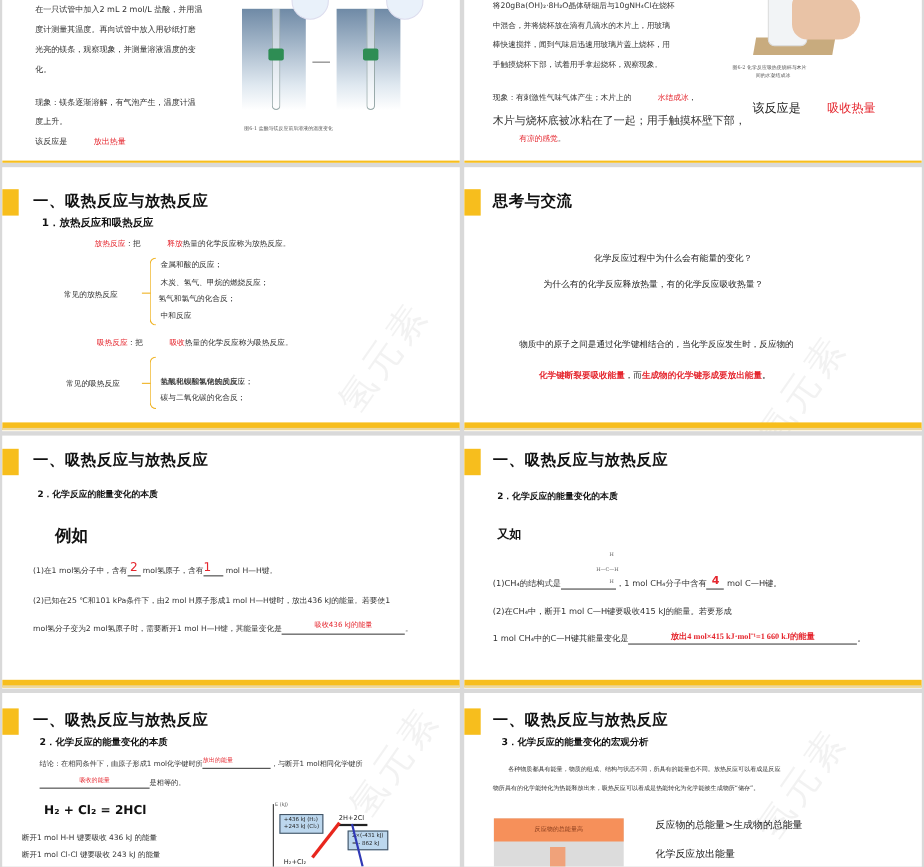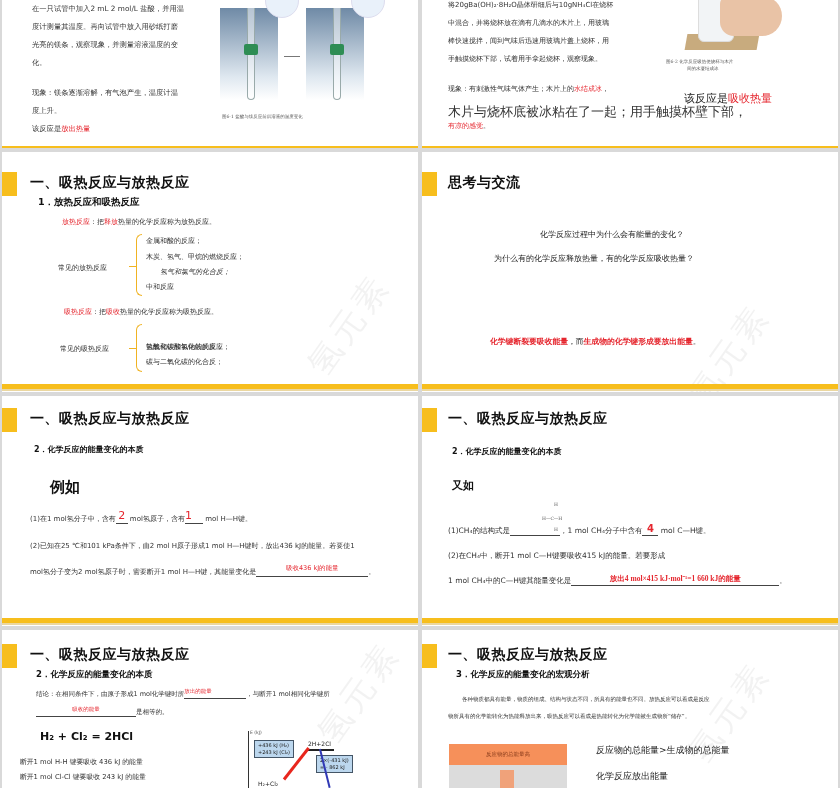--- a/index.html
+++ b/index.html
@@ -15,21 +15,21 @@
   .s4 { left: 422px; top: 152px; width: 416px; height: 240px; }
   .s5 { left: 2px;   top: 396px; width: 416px; height: 230px; }
   .s6 { left: 422px; top: 396px; width: 416px; height: 230px; }
   .s7 { left: 2px;   top: 630px; width: 416px; height: 158px; }
   .s8 { left: 422px; top: 630px; width: 416px; height: 158px; }
 
   .tab { position: absolute; left: 0; width: 15px; height: 24px; background: #f7be1d; }
   .title { position: absolute; font-size: 14px; font-weight: bold; color: #111; white-space: nowrap; letter-spacing: 0.5px; }
   .sub { position: absolute; font-size: 9.5px; font-weight: bold; color: #111; white-space: nowrap; }
   .txt { position: absolute; font-size: 7px; color: #333; white-space: nowrap; }
-  .red { color: #e5262e; }
+  .red { color: #e5262e; padding-left: 24px; }
   .redb { color: #e5262e; font-weight: bold; }
   .blank { display: inline-block; border-bottom: 0.8px solid #444; text-align: center; position: relative; }
   .blank .fill { position: absolute; left: 0; right: 0; bottom: 1px; color: #e5262e; text-align: center; }
   .watermark { position: absolute; font-size: 34px; color: rgba(0,0,0,0.05); transform: rotate(-55deg); white-space: nowrap; letter-spacing: 4px; pointer-events: none; }
 
   .brace { position: absolute; border: 1.2px solid #f0b323; border-right: none; border-radius: 6px 0 0 6px; width: 6px; }
   .brace-tick { position: absolute; width: 8px; height: 1.2px; background: #f0b323; }
 
   
   .photo { position: absolute; background: linear-gradient(#6f8aa6, #dfe8f0 75%, #fff); }
@@ -72,21 +72,21 @@
 </div>
 
 <div class="slide s2">
   <div class="txt" style="left:26px;top:0px;font-size:7px;">将20gBa(OH)₂·8H₂O晶体研细后与10gNH₄Cl在烧杯</div>
   <div class="txt" style="left:26px;top:18px;font-size:7px;">中混合，并将烧杯放在滴有几滴水的木片上，用玻璃</div>
   <div class="txt" style="left:26px;top:36px;font-size:7px;">棒快速搅拌，闻到气味后迅速用玻璃片盖上烧杯，用</div>
   <div class="txt" style="left:26px;top:54px;font-size:7px;">手触摸烧杯下部，试着用手拿起烧杯，观察现象。</div>
   <div class="txt" style="left:26px;top:84px;font-size:7px;">
     <span>现象：有刺激性气味气体产生；木片上的</span><span class="red">水结成冰</span><span>，</span>
   </div>
-  <div class="txt" style="left:26px;top:103px;font-size:13px;">木片与烧杯底被冰粘在了一起；用手触摸杯壁下部，</div>
+  <div class="txt" style="left:26px;top:103px;font-size:10px;">木片与烧杯底被冰粘在了一起；用手触摸杯壁下部，</div>
   <div class="txt" style="left:26px;top:121px;font-size:7px;">
     <span class="red">有凉的感觉</span><span>。</span>
   </div>
 
   <div>
     <div style="position:absolute;left:264px;top:34px;width:72px;height:16px;background:#c8ab7e;transform:skewX(-10deg);"></div>
     <div style="position:absolute;left:276px;top:-4px;width:36px;height:46px;background:#f2f4f6;border-radius:0 0 6px 6px;border:1px solid #ddd;"></div>
     <div style="position:absolute;left:298px;top:-4px;width:62px;height:40px;background:#e9c3a6;border-radius:8px 20px 20px 14px;"></div>
   </div>
   <div class="caption" style="left:244px;top:59px;">图6-2  化学反应吸热使烧杯与木片</div>
@@ -103,21 +103,21 @@
   <div class="sub" style="left:36px;top:44px;">1．放热反应和吸热反应</div>
 
   <div class="txt" style="left:60px;top:65px;">
     <span class="red">放热反应</span><span>：把</span><span class="red">释放</span><span>热量的化学反应称为放热反应。</span>
   </div>
   <div class="txt" style="left:56px;top:111px;">常见的放热反应</div>
   <div class="brace" style="left:134px;top:82px;height:62px;"></div>
   <div class="brace-tick" style="left:127px;top:114px;"></div>
   <div class="txt" style="left:144px;top:84px;">金属和酸的反应；</div>
   <div class="txt" style="left:144px;top:100px;">木炭、氢气、甲烷的燃烧反应；</div>
-  <div class="txt" style="left:158px;top:115px;font-style:italic;">氢气和氯气的化合反；</div>
+  <div class="txt" style="left:142px;top:115px;">氢气和氯气的化合反；</div>
   <div class="txt" style="left:144px;top:130px;">中和反应</div>
 
   <div class="txt" style="left:62px;top:155px;">
     <span class="red">吸热反应</span><span>：把</span><span class="red">吸收</span><span>热量的化学反应称为吸热反应。</span>
   </div>
   <div class="txt" style="left:58px;top:192px;">常见的吸热反应</div>
   <div class="brace" style="left:134px;top:172px;height:48px;"></div>
   <div class="brace-tick" style="left:127px;top:196px;"></div>
   <div class="txt" style="left:144px;top:190px;">氢氧化钡和氯化铵的反应；</div>
   <div class="txt" style="left:144px;top:190px;text-align:center;">盐酸和碳酸氢钠的反应；</div>
@@ -125,20 +125,21 @@
 
   <div class="watermark" style="left:290px;top:150px;">氢元素</div>
   <div class="bar" style="top:232px;"></div>
 </div>
 
 <div class="slide s4">
   <div class="tab" style="top:20px;"></div>
   <div class="title" style="left:26px;top:22px;">思考与交流</div>
   <div class="txt" style="left:118px;top:77px;font-size:8px;color:#222;">化学反应过程中为什么会有能量的变化？</div>
   <div class="txt" style="left:72px;top:101px;font-size:8px;color:#222;">为什么有的化学反应释放热量，有的化学反应吸收热量？</div>
+  <div class="txt" style="left:50px;top:155px;font-size:7.8px;color:#222;">物质中的原子之间是通过化学键相结合的，当化学反应发生时，反应物的</div>
   <div class="txt" style="left:68px;top:184px;font-size:7.8px;color:#222;">
     <span class="redb">化学键断裂要吸收能量</span><span>，而</span><span class="redb">生成物的化学键形成要放出能量</span><span>。</span>
   </div>
   <div class="watermark" style="left:250px;top:180px;">氢元素</div>
   <div class="bar" style="top:232px;"></div>
 </div>
 
 <div class="slide s5">
   <div class="tab" style="top:12px;"></div>
   <div class="title" style="left:28px;top:14px;">一、吸热反应与放热反应</div>

